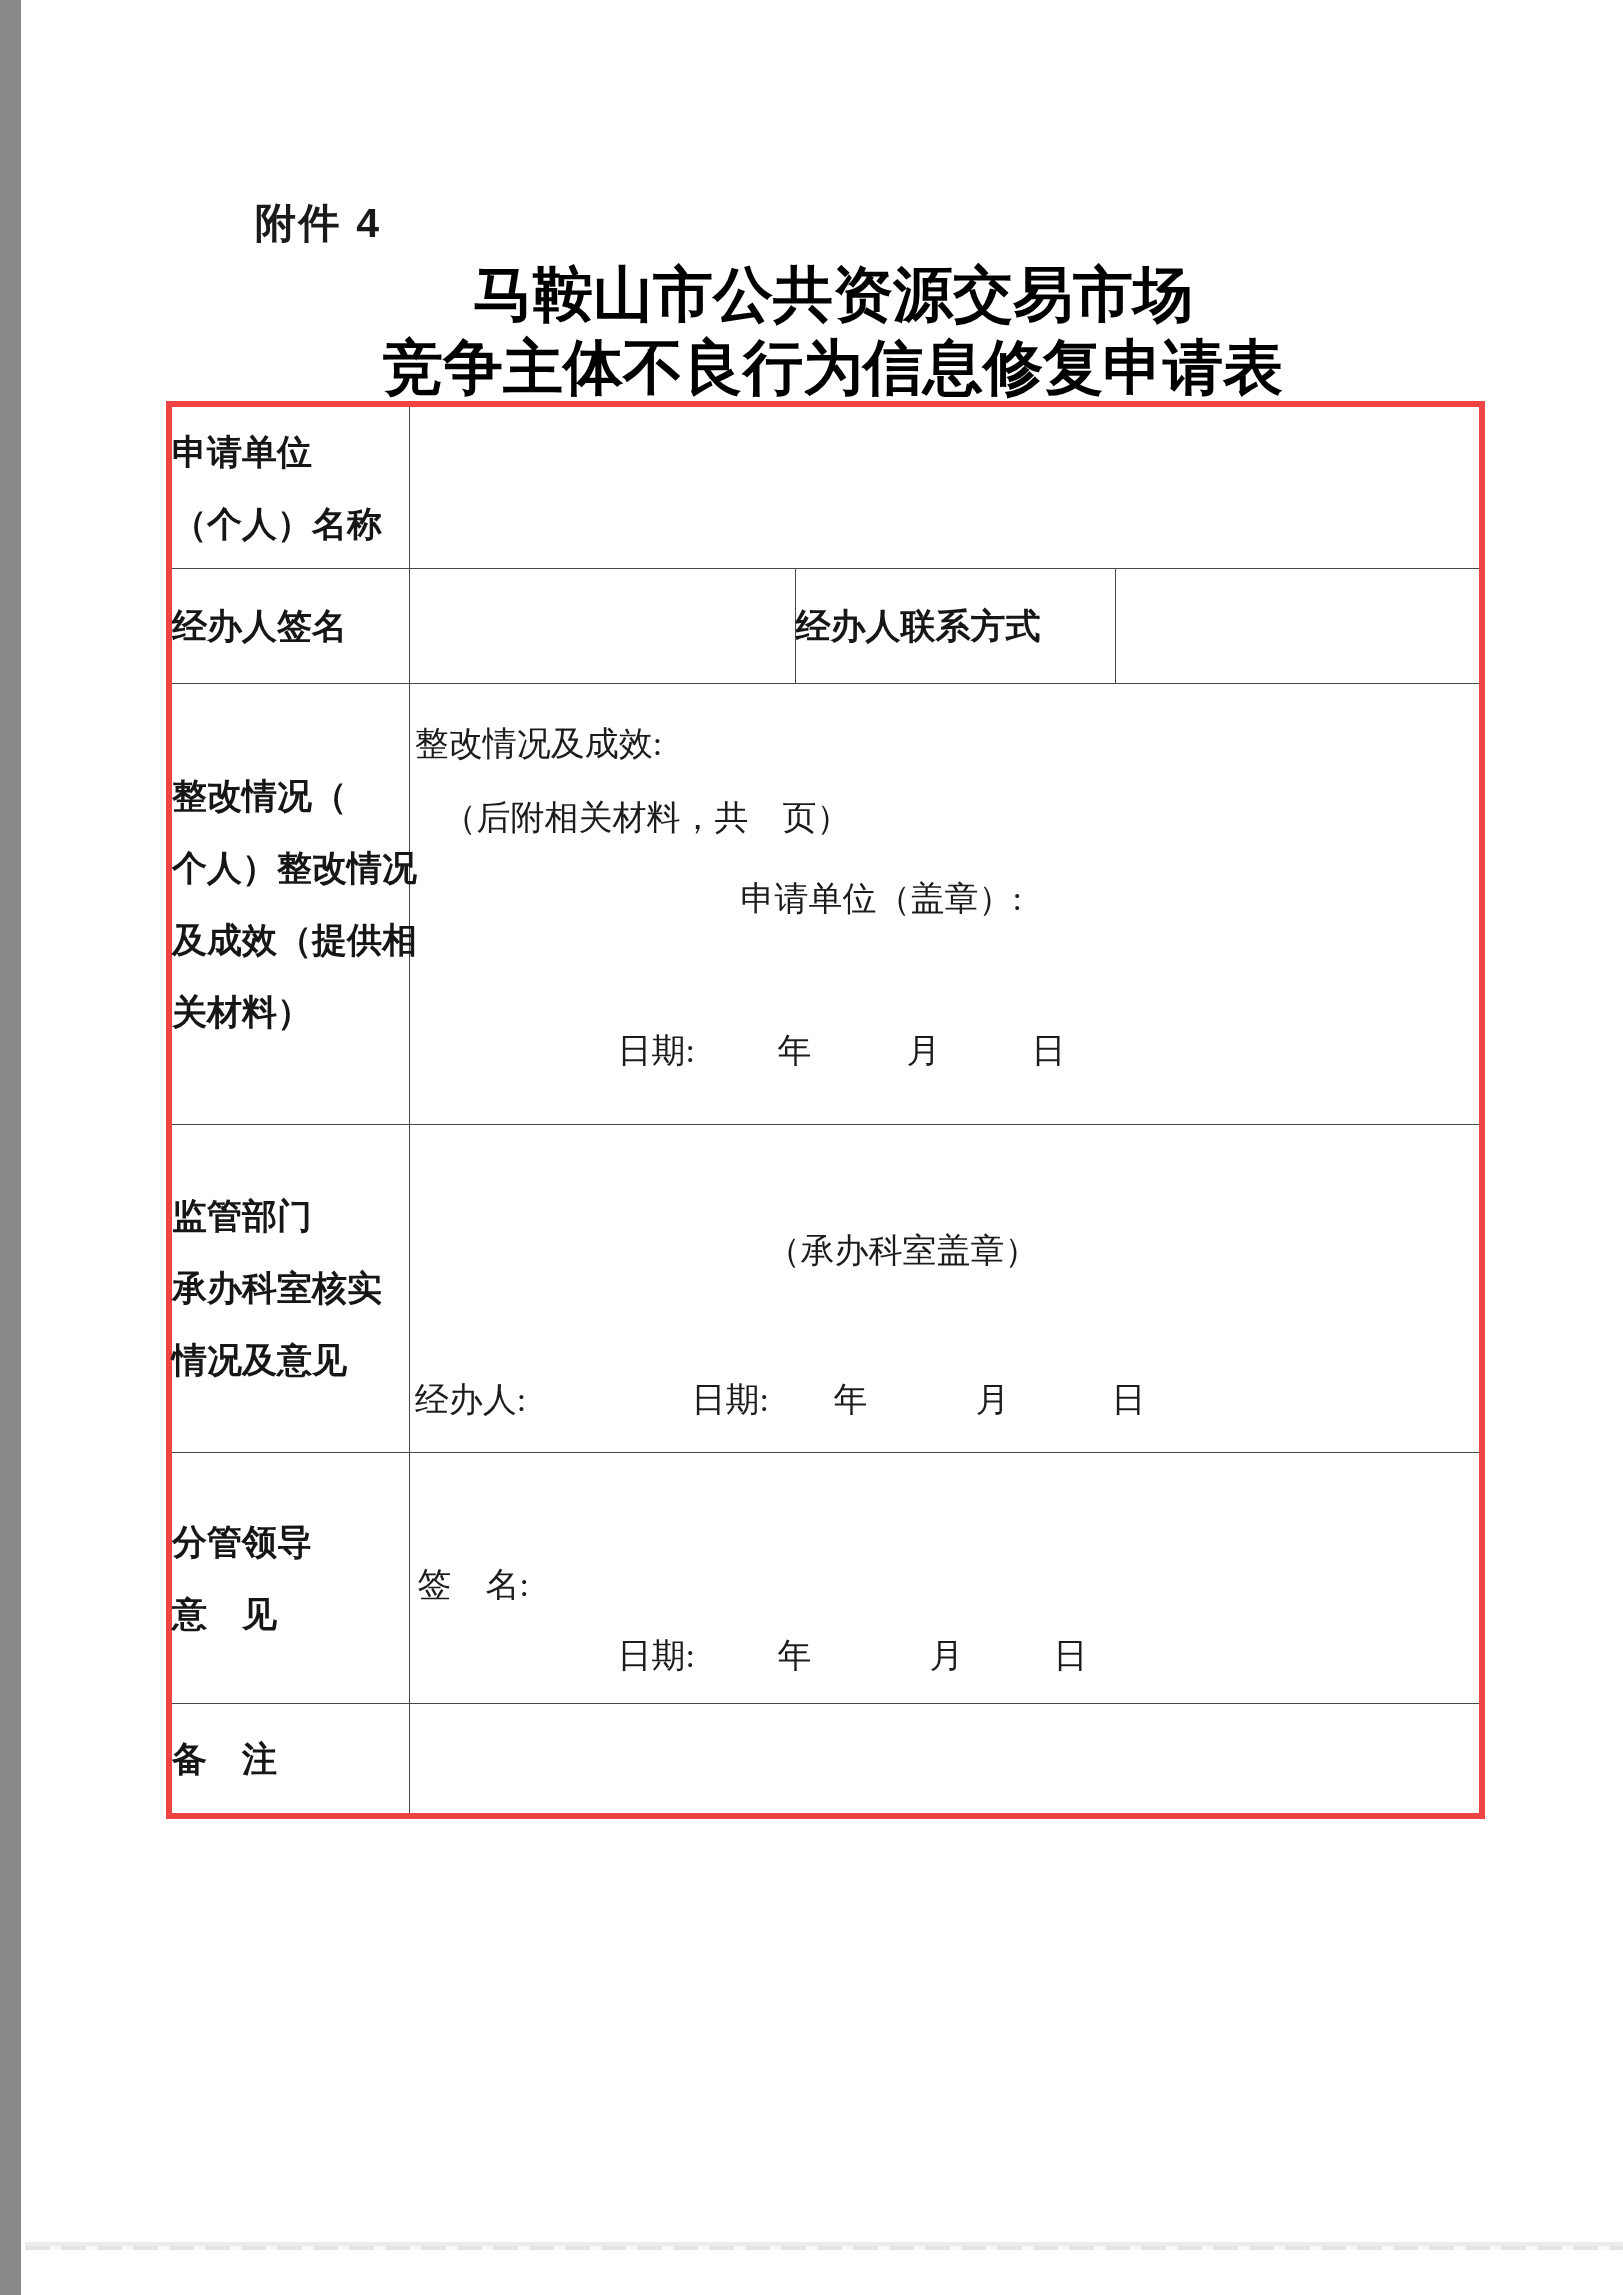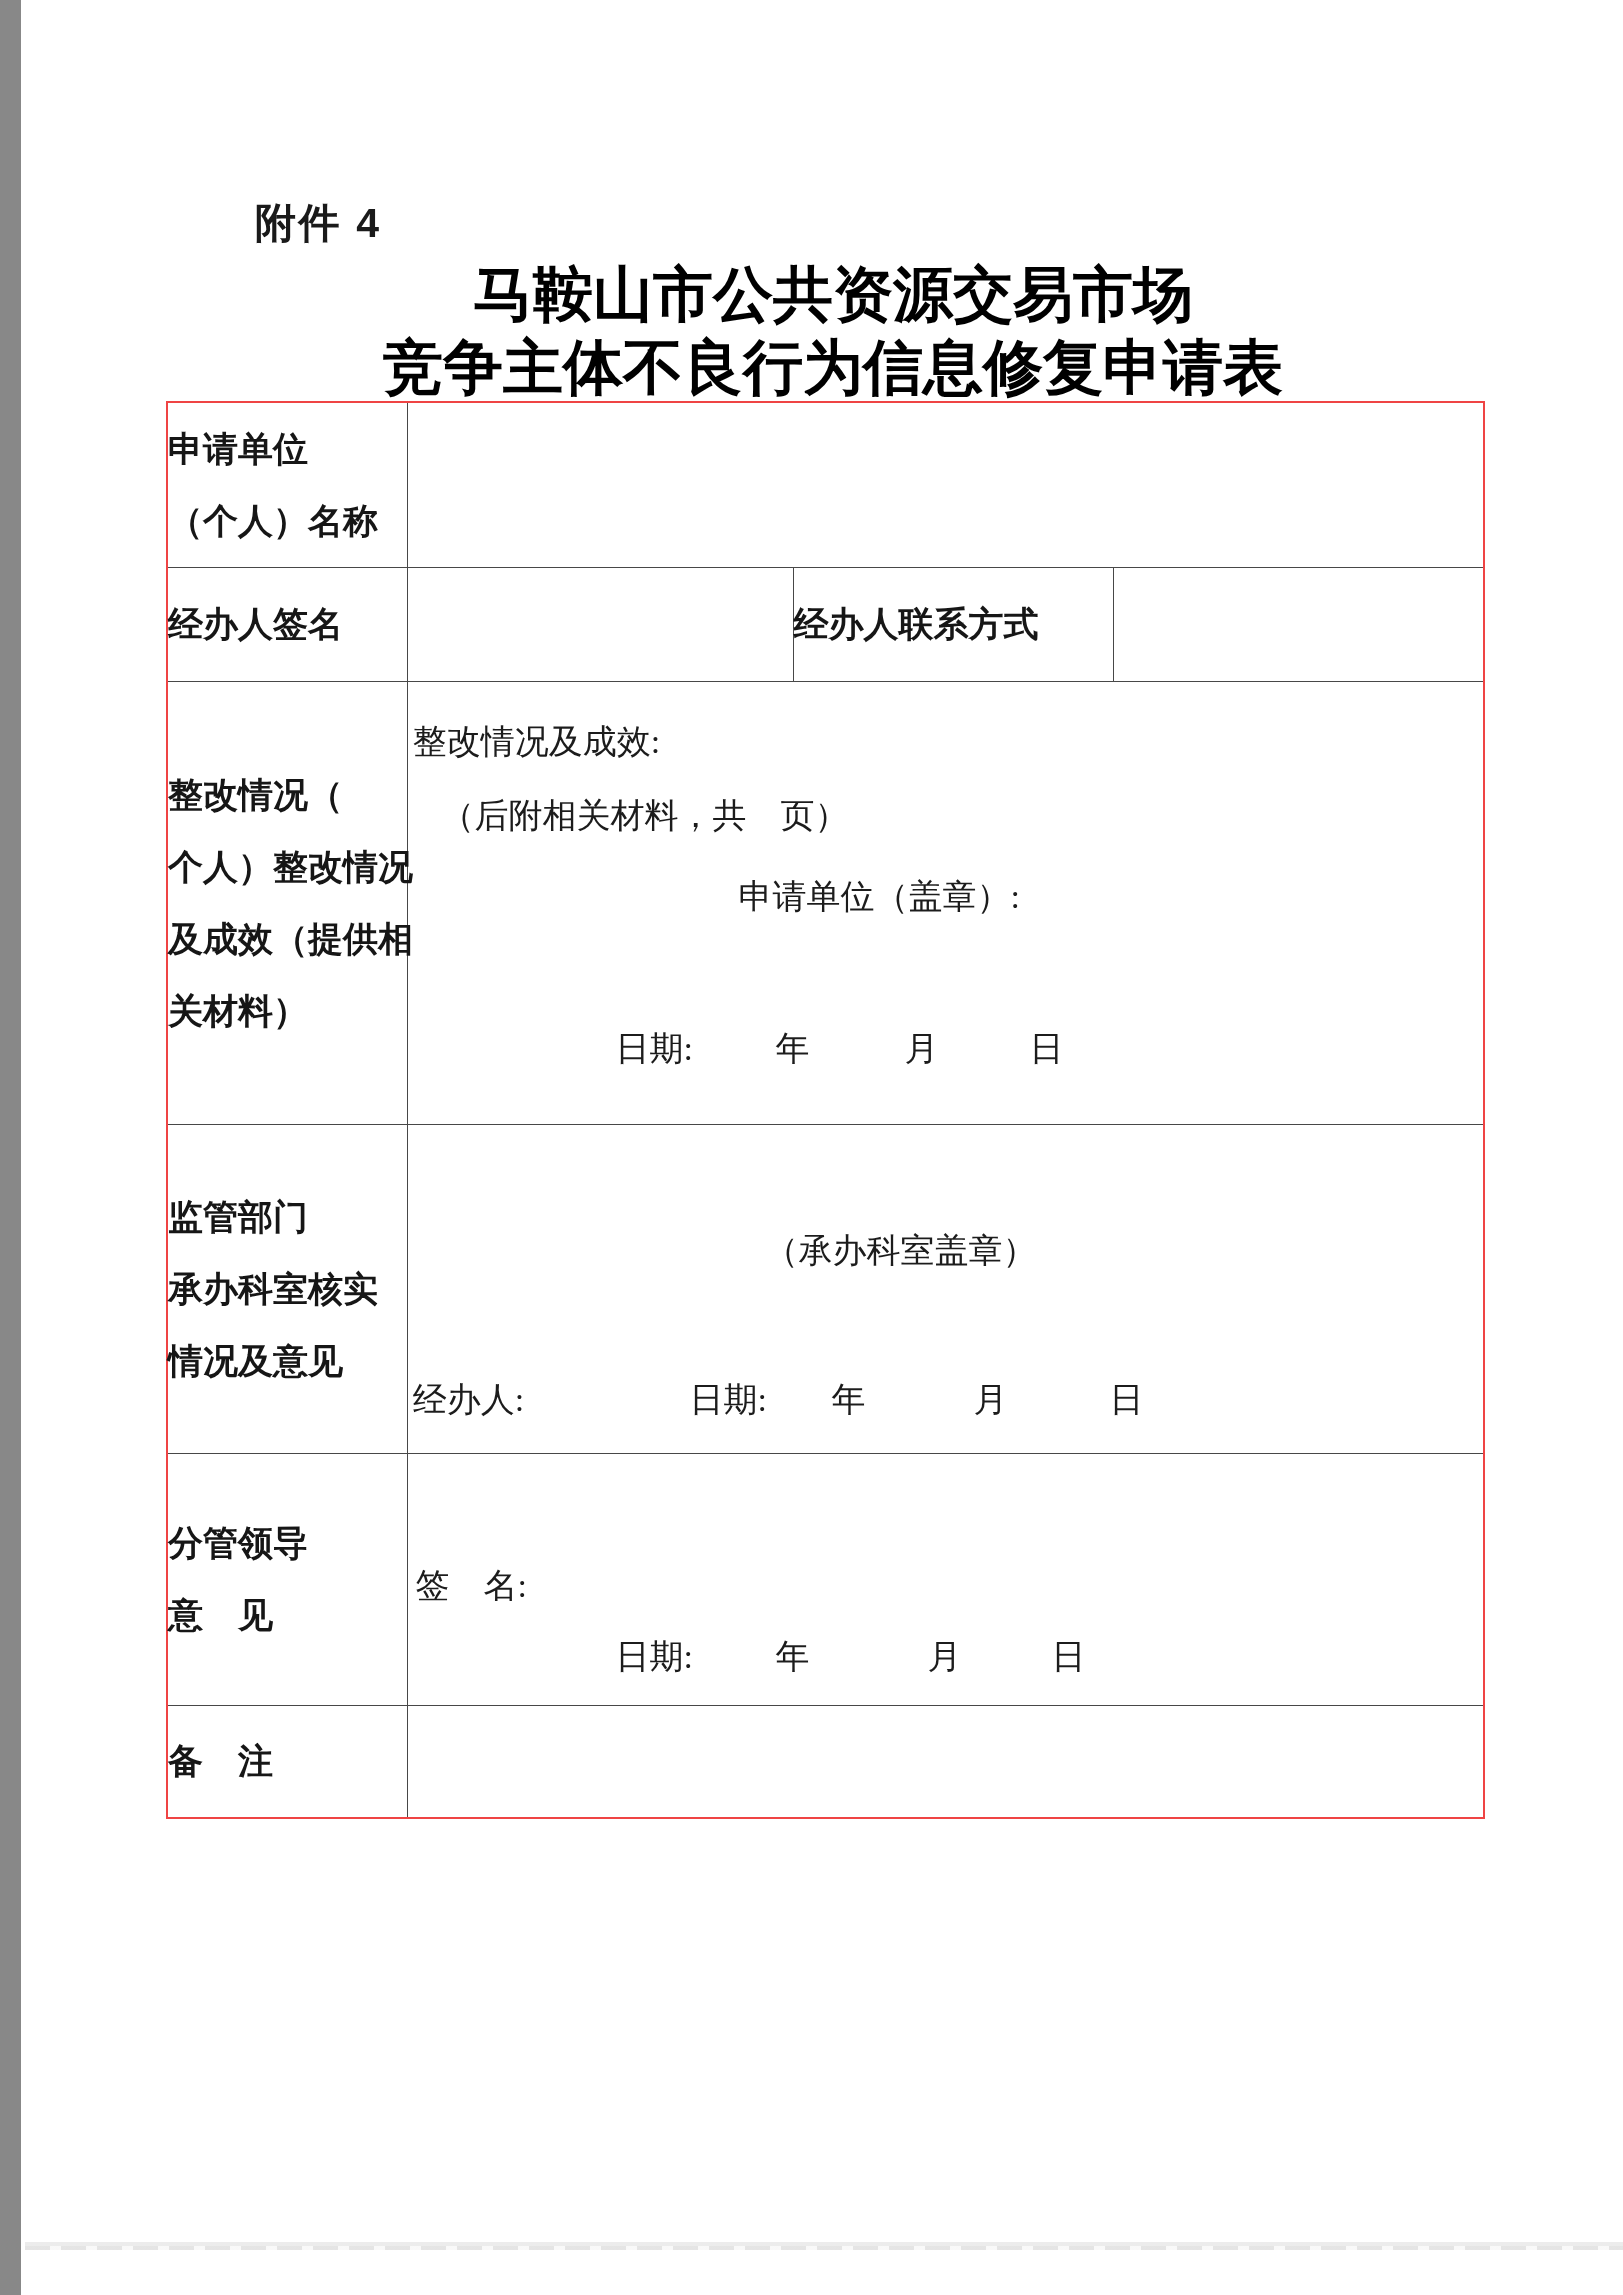--- a/index.html
+++ b/index.html
@@ -43,21 +43,21 @@
     top: 401px;
     width: 1319px;
     height: 1418px;
     border-collapse: collapse;
     table-layout: fixed;
   }
   table.form td {
     border: 1.3px solid #484848;
     padding: 0;
   }
-  table.form { border: 2px solid #ef4444; }
+  table.form { border: 6px solid #ef4444; }
   td.lbl {
     vertical-align: middle;
     padding-left: 10.5px;
     padding-right: 3.9px;
     font-weight: bold;
     font-size: 35px;
     color: #161616;
   }
   td.lbl span { display: block; line-height: 72px; white-space: nowrap; }
   td.val { background: #fff; }

